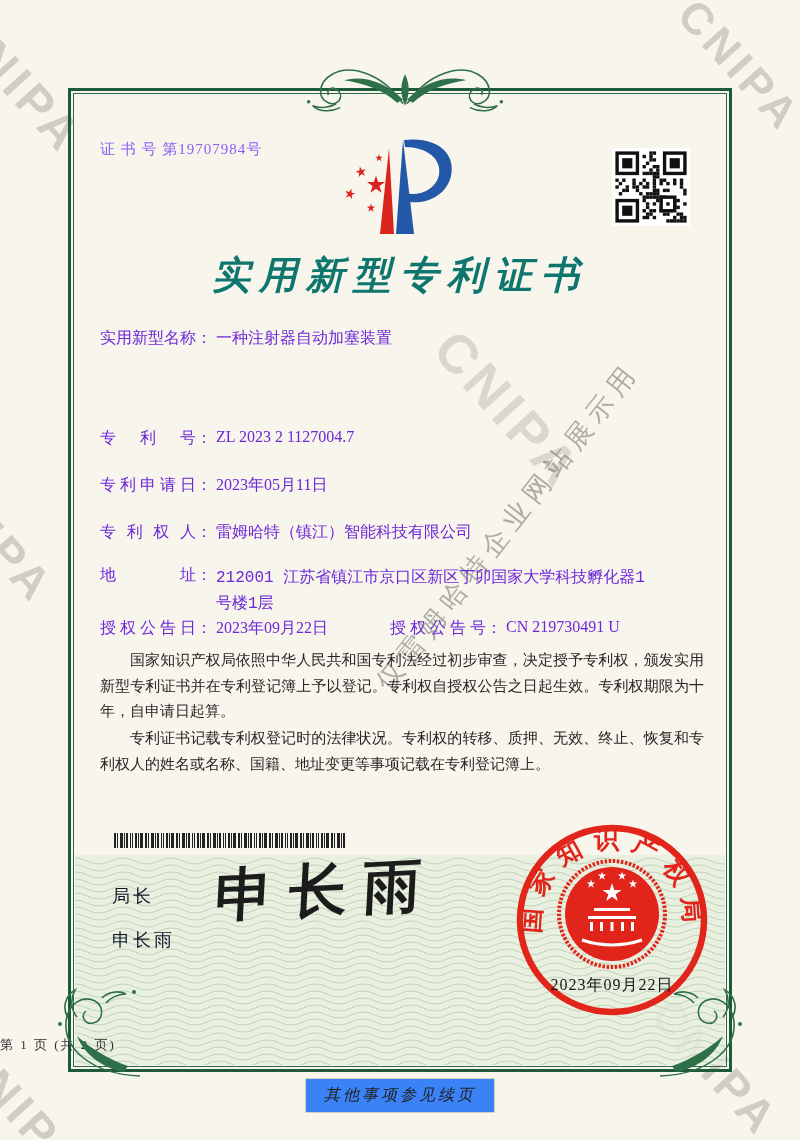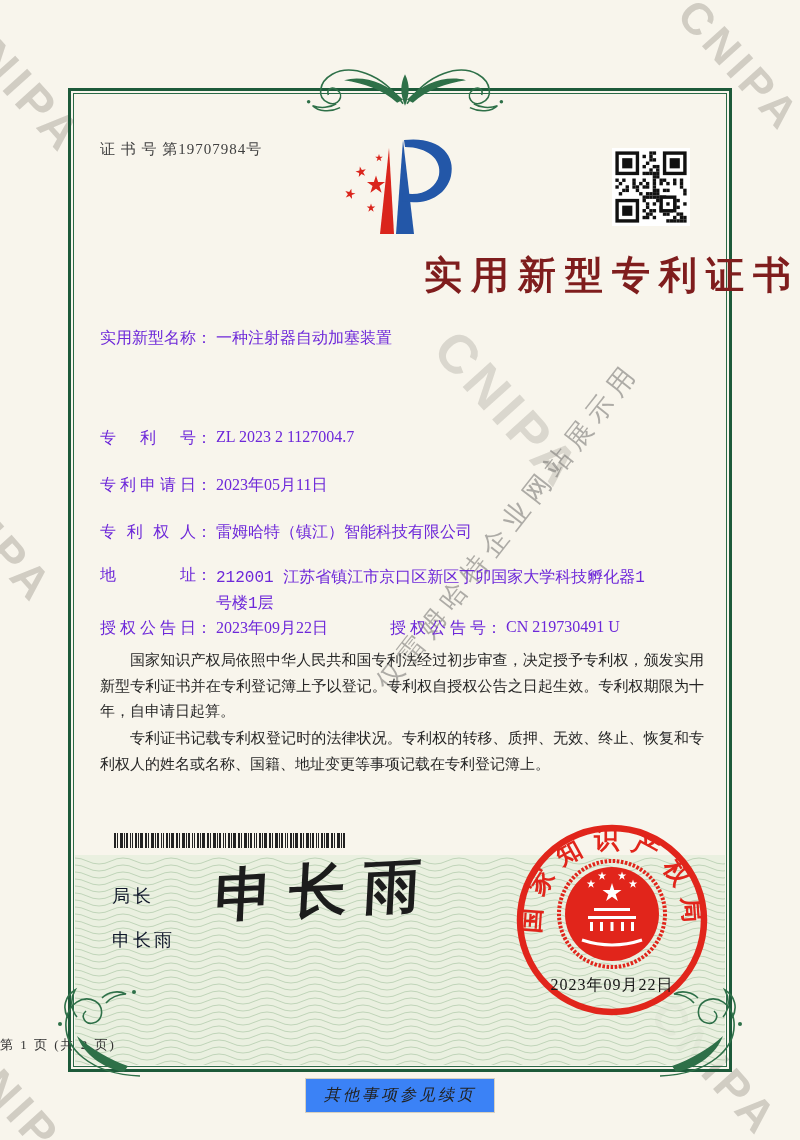--- a/index.html
+++ b/index.html
@@ -13,25 +13,25 @@
       transform:rotate(-52deg);z-index:1;white-space:nowrap;}
   
   .frame{position:absolute;left:68px;top:88px;width:658px;height:978px;border:3px solid #1d5a3a;z-index:2;}
   .frame-inner{position:absolute;inset:2px;border:1px solid #2a6a47;}
   .band{position:absolute;left:4px;right:4px;bottom:4px;height:210px;background:rgba(231,239,222,.85);overflow:hidden;}
   .band svg{display:block;}
   
   .orn{position:absolute;z-index:6;}
   
   .ct{position:absolute;z-index:4;}
-  .certno{left:100px;top:140px;font-size:15px;letter-spacing:1px;color:#404040;}
+  .certno{left:100px;top:140px;font-size:15px;letter-spacing:1px;color:#8b5cf6;}
   .logo{left:330px;top:134px;}
   .qr{left:612px;top:148px;}
-  .title{left:0;right:0;top:250px;text-align:right;font-size:38px;font-weight:700;
-         letter-spacing:9px;color:#7f1d1d;}
+  .title{left:0;right:0;top:250px;text-align:center;font-size:38px;font-weight:700;
+         letter-spacing:9px;color:#0f766e;font-style:italic;}
   .frow{left:100px;font-size:16px;color:#6d28d9;white-space:nowrap;}
   .flabel{display:inline-block;width:96px;text-align:justify;text-align-last:justify;vertical-align:top;}
   .fcolon{display:inline-block;vertical-align:top;}
   .fvalue{display:inline-block;vertical-align:top;}
   .fvalue-wrap{white-space:normal;width:432px;line-height:26px;font-family:Liberation Mono, monospace;}
   .pair2{margin-left:58px;}
   .para{left:100px;width:604px;font-size:15px;line-height:25.5px;text-indent:2em;
         text-align:justify;color:#262626;}
   .barcode{left:114px;top:833px;z-index:5;}
   .signer{left:112px;top:874px;z-index:5;font-size:18px;letter-spacing:3px;color:#0f172a;line-height:44px;}

